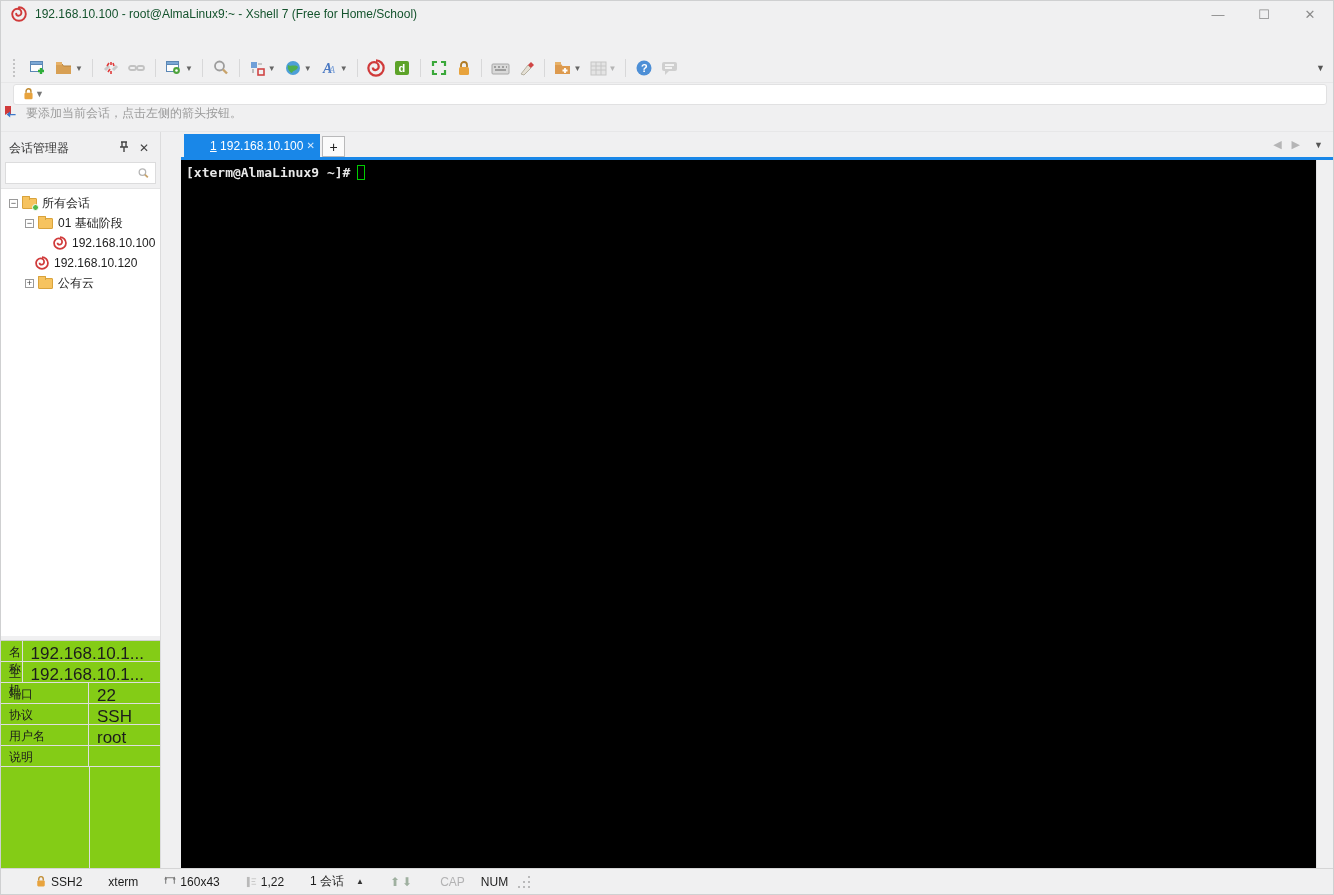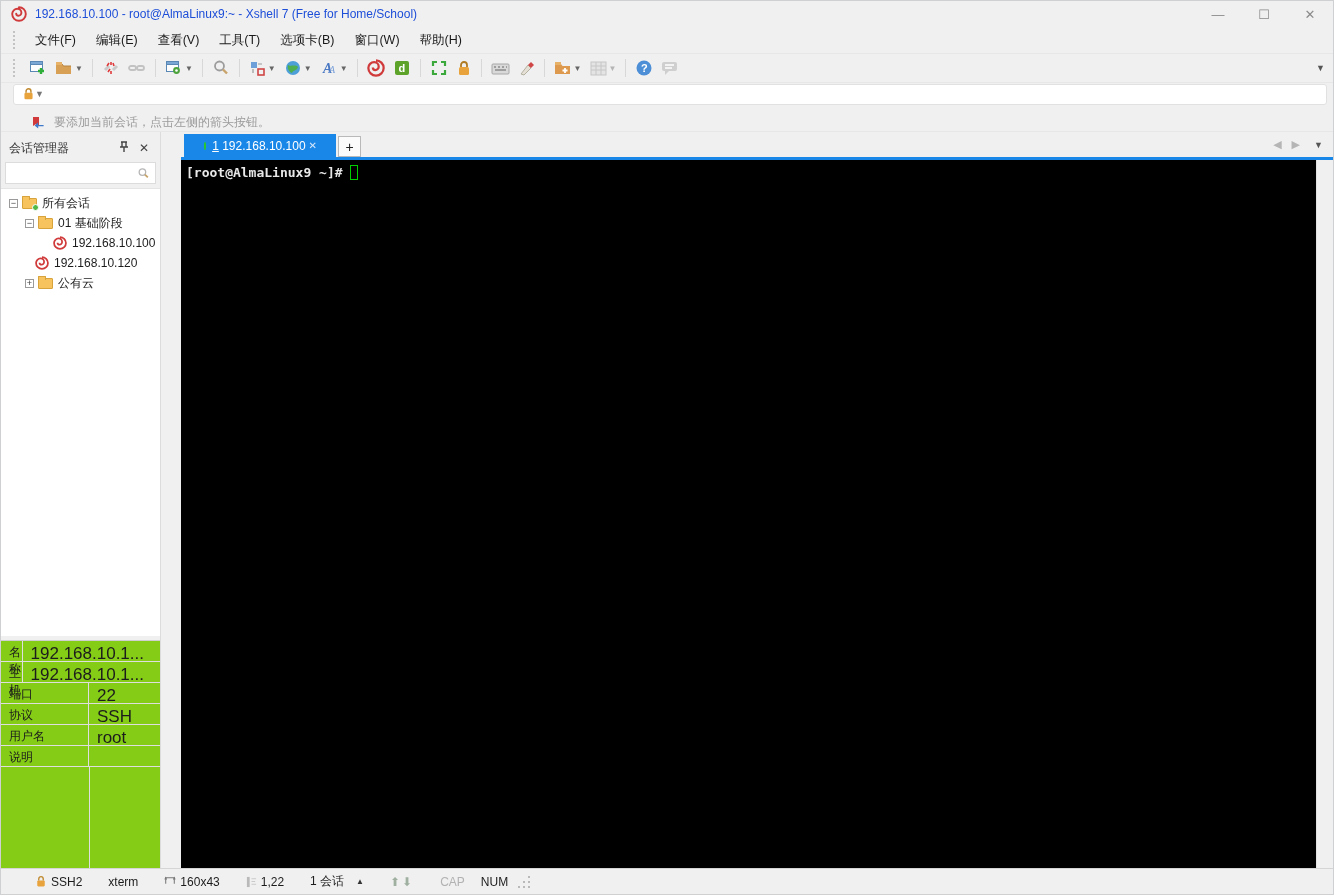--- a/index.html
+++ b/index.html
@@ -4,21 +4,21 @@
 <style>
   * { margin:0; padding:0; box-sizing:border-box; }
   html,body { width:1334px; height:895px; overflow:hidden;
     font-family:"Liberation Sans", sans-serif; background:#f0f0f1; }
   .win { position:absolute; inset:0; border:1px solid #cfd0d1; }
 
   
   .titlebar { position:absolute; left:0; top:0; right:0; height:26px;
     background:#f0f0f1; display:flex; align-items:center; }
   .app-logo { width:16px; height:16px; margin:0 8px 0 10px; }
-  .title-text { font-size:12px; color:#1d4ed8; }
+  .title-text { font-size:12px; color:#14532d; }
   .win-controls { margin-left:auto; display:flex; height:100%; }
   .win-btn { width:46px; height:26px; display:flex; align-items:center;
     justify-content:center; color:#8a8a8a; font-size:13px; }
 
   
   .menubar { position:absolute; left:0; top:26px; right:0; height:27px;
     display:flex; align-items:center; padding-left:12px; border-bottom:1px solid #e7e7e8; }
   .grip { width:4px; height:18px; border-left:2px dotted #c3c3c4; margin-right:8px; }
   .menu-item { font-size:12.5px; color:#1a1a1a; padding:4px 10px; }
 
@@ -35,21 +35,21 @@
   
   .addr-row { position:absolute; left:0; top:82px; right:0; height:22px;
     padding:0 6px 0 12px; display:flex; align-items:center; }
   .addr-box { flex:1; height:21px; background:#fff; border:1px solid #e1e1e2;
     border-radius:3px; display:flex; align-items:center; padding:0 8px; }
   .addr-text { font-size:12px; color:#8c8c8c; margin-left:7px; flex:1; }
   .addr-caret { font-size:9px; color:#777; padding-right:4px; }
 
   
   .info-row { position:absolute; left:0; top:104px; right:0; height:27px;
-    display:flex; align-items:flex-end; padding-left:30px; border-bottom:1px solid #e7e7e8; }
+    display:flex; align-items:flex-start; padding-left:2px; border-bottom:1px solid #e7e7e8; }
   .info-text { font-size:12px; color:#9b9b9b; margin-left:8px; }
 
   
   .sidebar { position:absolute; left:0; top:131px; width:160px; bottom:26px;
     background:#f0f0f1; border-right:1px solid #dcdcdd; }
   .sm-header { height:26px; display:flex; align-items:center; padding:0 6px 0 8px; margin-top:3px; }
   .sm-title { font-size:12px; color:#333; flex:1; }
   .sm-hicon { color:#444; font-size:12px; padding:0 5px; }
   .sm-search { margin:1px 4px 3px 4px; height:22px; background:#fff;
     border:1px solid #dcdcdd; display:flex; align-items:center; justify-content:flex-end; padding:0 5px; }
@@ -71,21 +71,21 @@
     border-top:1px solid #cfcfd0; }
   .prow { display:flex; height:21px; border-bottom:1px solid #dedede; }
   .pcell-l { width:88px; padding:3px 0 0 8px; font-size:12px; color:#1c1c1c;
     border-right:1px solid #dedede; }
   .pcell-v { flex:1; padding:3px 16px 0 8px; font-size:17px; color:#1c1c1c; }
   .props-tail { position:absolute; top:126px; bottom:0; left:88px; width:1px; background:#dedede; }
 
   
   .tabbar { position:absolute; left:180px; top:131px; right:0; height:25px;
     background:#f0f0f1; display:flex; align-items:flex-end; }
-  .tab-active { margin-left:3px; height:23px; width:152px; background:#1987e8;
+  .tab-active { margin-left:3px; height:23px; width:136px; background:#1987e8;
     display:flex; align-items:center; padding:0 16px; color:#fff; }
   .tab-dot { width:8px; height:8px; border-radius:50%; background:#28c828; margin:0 6px 0 4px; }
   .tab-label { font-size:12px; flex:1; white-space:nowrap; }
   .tab-label u { text-decoration:underline; }
   .tab-close { font-size:10px; color:#d5e8fb; padding:0 3px; }
   .newtab { width:23px; height:21px; margin-left:2px; background:#fbfbfb;
     border:1px solid #b9b9ba; display:flex; align-items:center; justify-content:center;
     font-size:14px; color:#222; }
   .tab-nav { margin-left:auto; display:flex; align-items:center; gap:10px;
     padding-right:10px; color:#b5b5b6; font-size:11px; height:100%; }
@@ -122,30 +122,20 @@
       <path d="M8 1.2 A6.8 6.8 0 1 1 1.2 8 A5.2 5.2 0 0 1 6.4 2.8 A4 4 0 0 1 10.4 6.8 A3 3 0 0 1 7.4 9.8 A2.2 2.2 0 0 1 5.2 7.6" fill="none" stroke="#d03a3a" stroke-width="1.9" stroke-linecap="round"></path>
     </svg>
     <span class="title-text">192.168.10.100 - root@AlmaLinux9:~ - Xshell 7 (Free for Home/School)</span>
     <div class="win-controls">
       <div class="win-btn">—</div>
       <div class="win-btn">☐</div>
       <div class="win-btn">✕</div>
     </div>
   </div>
 
-  <div class="menubar">
-    <span class="grip"></span>
-    <span class="menu-item">文件(F)</span>
-    <span class="menu-item">编辑(E)</span>
-    <span class="menu-item">查看(V)</span>
-    <span class="menu-item">工具(T)</span>
-    <span class="menu-item">选项卡(B)</span>
-    <span class="menu-item">窗口(W)</span>
-    <span class="menu-item">帮助(H)</span>
-  </div>
 
   <div class="toolbar">
     <span class="grip"></span>
     <span class="tbtn">
       <svg width="18" height="18" viewBox="0 0 18 18">
         <rect x="1.5" y="2.5" width="12" height="10" fill="#fdfdfd" stroke="#5b87b5"></rect>
         <rect x="1.5" y="2.5" width="12" height="3" fill="#7ba7d4" stroke="#5b87b5"></rect>
         <path d="M12 9v6M9 12h6" stroke="#2fae3a" stroke-width="2.4"></path>
       </svg>
     </span>
@@ -385,21 +375,21 @@
     <div class="tab-nav">
       <span>◀</span>
       <span>▶</span>
       <span class="dd">▼</span>
     </div>
   </div>
   <div class="accent-line"></div>
 
   <div class="terminal">
     <div class="prompt-line">
-      <span>[root@AlmaLinux9 ~]#</span>
+      <span>[xterm@AlmaLinux9 ~]#</span>
       <span class="cursor"></span>
     </div>
   </div>
   <div class="term-scrollbar"></div>
 
   <div class="statusbar">
     <span class="sb-item">
       <svg width="12" height="13" viewBox="0 0 16 17">
         <rect x="3" y="7" width="10" height="8" rx="1.5" fill="#e8a33d"></rect>
         <path d="M5 7V5a3 3 0 0 1 6 0v2" fill="none" stroke="#c08a30" stroke-width="1.8"></path>

